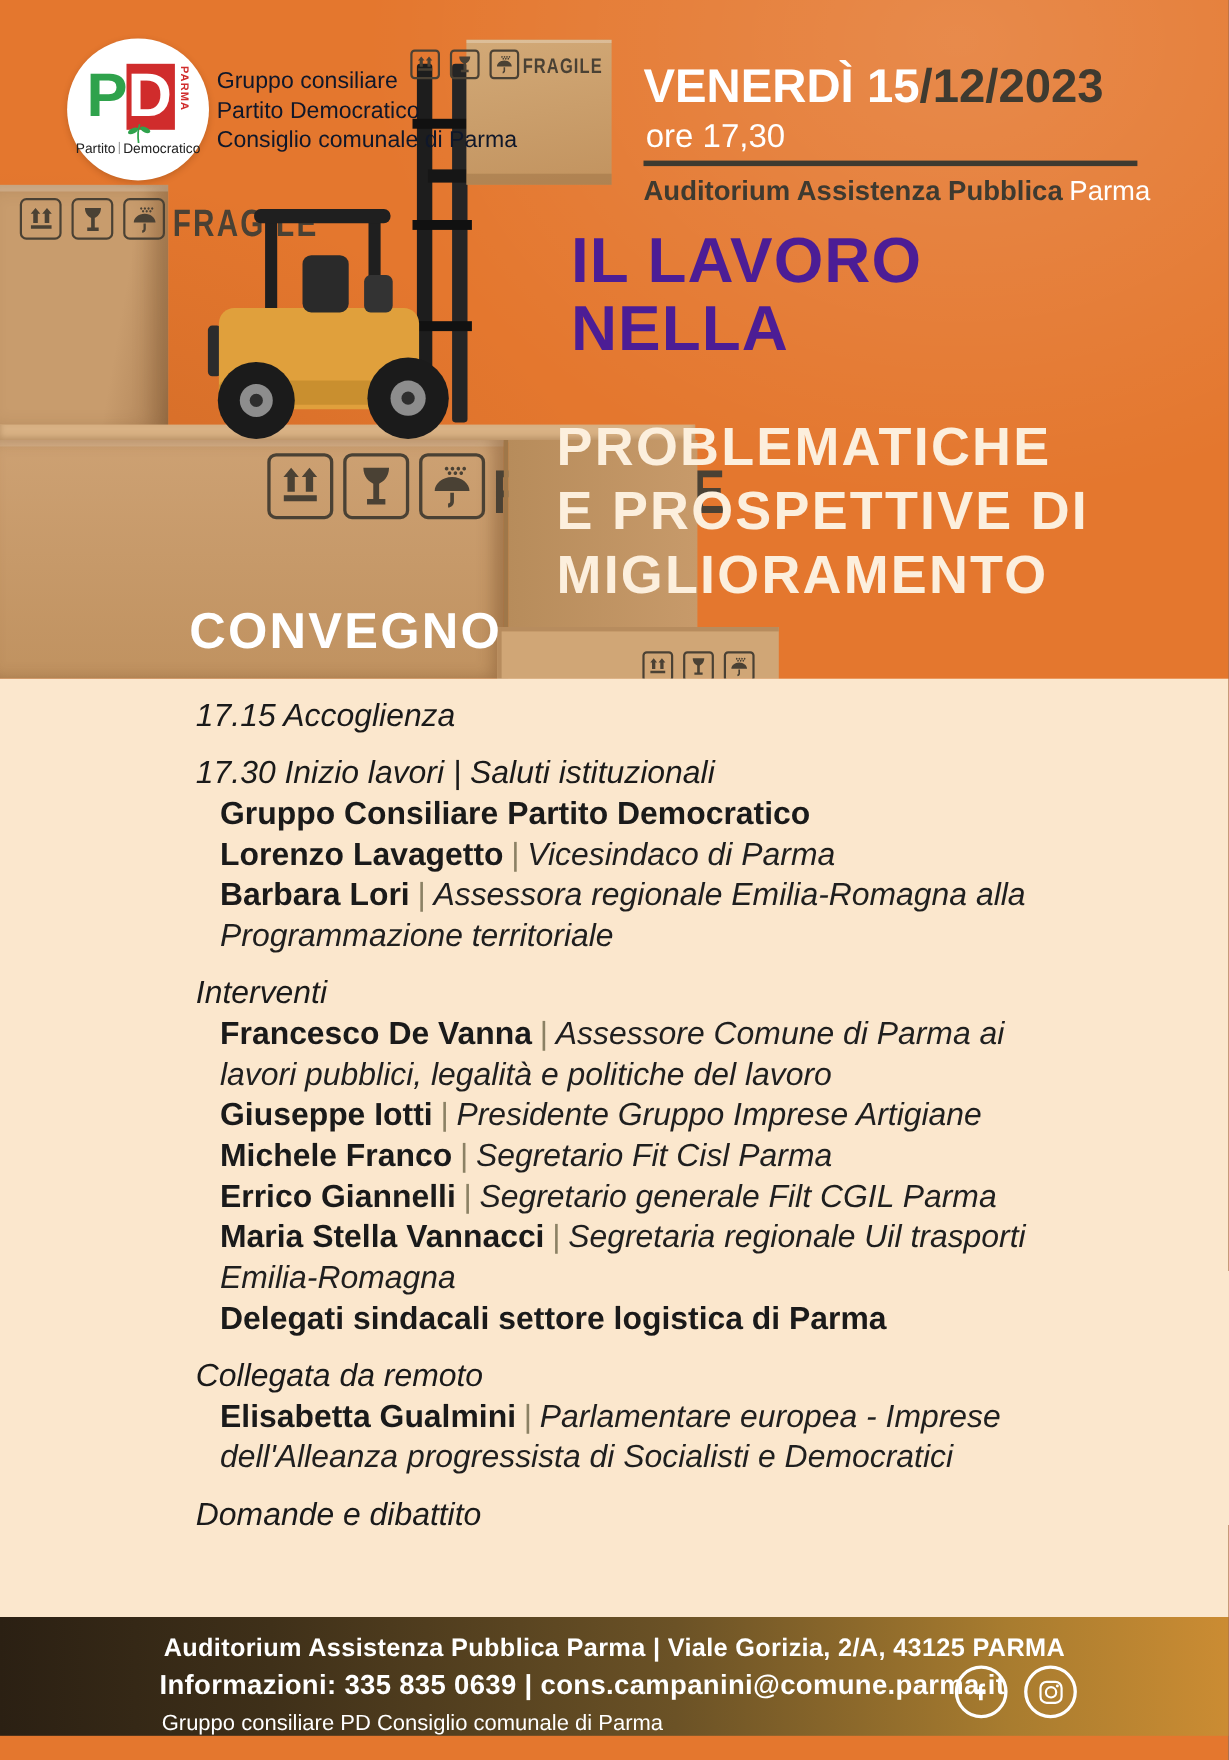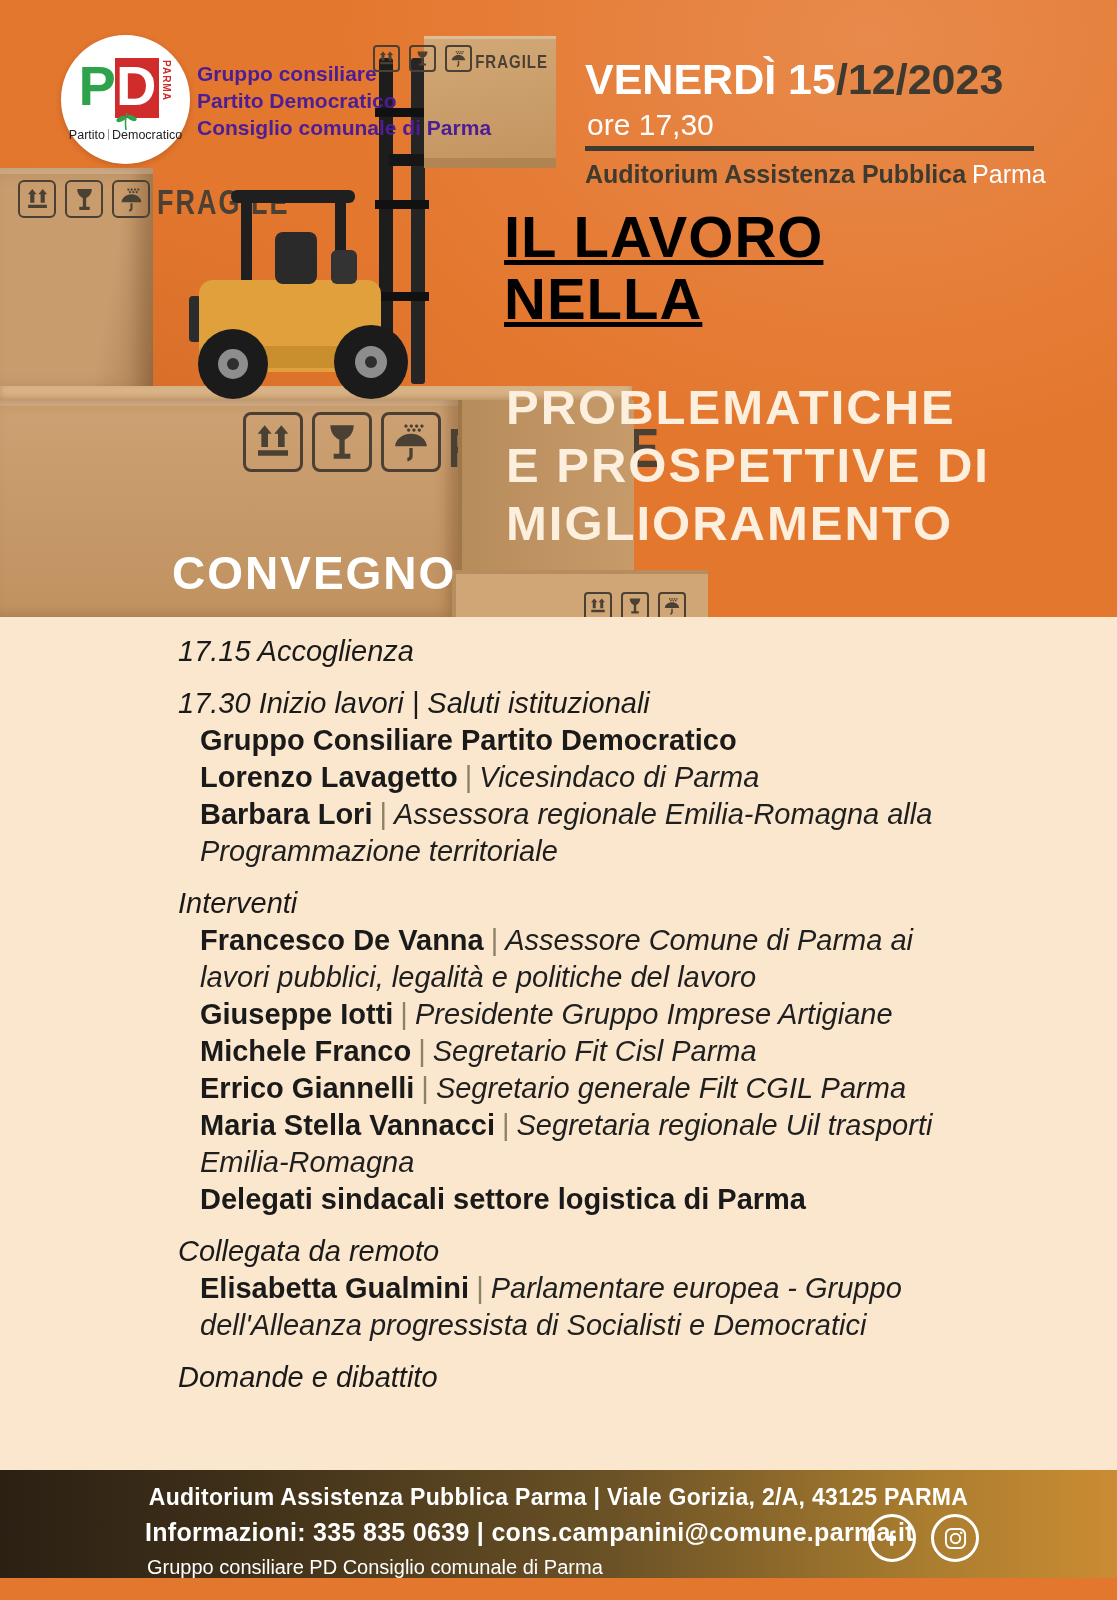--- a/index.html
+++ b/index.html
@@ -63,35 +63,35 @@
   .logo{position:absolute;left:61px;top:35px;width:129px;height:129px;border-radius:50%;
         background:#fff;box-shadow:0 2px 6px rgba(90,40,0,.25);}
   .pd-row{display:flex;justify-content:center;align-items:flex-start;margin-top:23px;}
   .pd-p{color:#2fa24c;font-weight:800;font-size:56px;line-height:1;letter-spacing:-2px;}
   .pd-d{background:#d02c2c;color:#fff;font-weight:800;font-size:56px;line-height:1;padding:0 3px 4px 1px;margin-left:1px;}
   .pd-parma{writing-mode:vertical-rl;font-size:10px;color:#d02c2c;font-weight:700;letter-spacing:1px;margin-left:2px;margin-top:2px;}
   .pd-sprig{position:absolute;left:52px;top:76px;}
   .pd-caption{position:absolute;left:0;right:0;bottom:22px;text-align:center;font-size:12.5px;color:#222;}
   .pd-caption .div{display:inline-block;width:1px;height:11px;background:#999;margin:0 3px;vertical-align:-1px;}
 
-  .org{position:absolute;left:197px;top:60px;font-size:21px;line-height:27px;color:#4c1d95;font-weight:700;}
+  .org{position:absolute;left:197px;top:60px;font-size:21px;line-height:27px;color:#0f172a;font-weight:400;}
 
   
   .date-line{position:absolute;left:585px;top:55px;font-size:43px;font-weight:800;white-space:nowrap;}
   .date-white{color:#fff;margin-top:32px;}
   .date-dark{color:#3e3a30;}
   .time{position:absolute;left:587px;top:108px;font-size:30px;color:#fff;}
   .rule{position:absolute;left:585px;top:146px;width:449px;height:5px;background:#3e3a30;}
   .venue{position:absolute;left:585px;top:160px;font-size:25px;white-space:nowrap;}
   .venue b{color:#3e3a30;font-weight:800;text-align:right;}
   .venue span{color:#fff;font-weight:400;margin-left:6px;}
 
   
-  .title{position:absolute;left:504px;top:206px;color:#000000;font-weight:800;
-         font-size:58px;line-height:62px;letter-spacing:1px;text-decoration:underline;}
+  .title{position:absolute;left:519px;top:206px;color:#4c1d95;font-weight:800;
+         font-size:58px;line-height:62px;letter-spacing:1px;}
   .subtitle{position:absolute;left:506px;top:378px;color:#fcefdd;font-weight:700;
          font-size:49px;line-height:58px;letter-spacing:2px;}
   .convegno{position:absolute;left:172px;top:546px;font-size:46px;font-weight:800;color:#fff;letter-spacing:2px;}
 
   
   .program{position:absolute;left:0;top:617px;width:1117px;height:853px;background:#fbe7cd;}
   .prog-inner{position:absolute;left:178px;top:16px;width:792px;}
   .prog-row{font-size:29px;line-height:37px;color:#1a1a1a;}
   .prog-row .lead{font-style:italic;}
   .indent{padding-left:22px;}
@@ -302,21 +302,21 @@
         <div class="prog-row indent"><span class="sname">Lorenzo Lavagetto</span><span class="sep">|</span><span class="srole">Vicesindaco di Parma</span></div>
         <div class="prog-row indent"><span class="sname">Barbara Lori</span><span class="sep">|</span><span class="srole">Assessora regionale Emilia-Romagna alla Programmazione territoriale</span></div>
         <div class="prog-row gap"><span class="lead">Interventi</span></div>
         <div class="prog-row indent"><span class="sname">Francesco De Vanna</span><span class="sep">|</span><span class="srole">Assessore Comune di Parma ai lavori pubblici, legalità e politiche del lavoro</span></div>
         <div class="prog-row indent"><span class="sname">Giuseppe Iotti</span><span class="sep">|</span><span class="srole">Presidente Gruppo Imprese Artigiane</span></div>
         <div class="prog-row indent"><span class="sname">Michele Franco</span><span class="sep">|</span><span class="srole">Segretario Fit Cisl Parma</span></div>
         <div class="prog-row indent"><span class="sname">Errico Giannelli</span><span class="sep">|</span><span class="srole">Segretario generale Filt CGIL Parma</span></div>
         <div class="prog-row indent"><span class="sname">Maria Stella Vannacci</span><span class="sep">|</span><span class="srole">Segretaria regionale Uil trasporti Emilia-Romagna</span></div>
         <div class="prog-row indent"><span class="sname">Delegati sindacali settore logistica di Parma</span></div>
         <div class="prog-row gap"><span class="lead">Collegata da remoto</span></div>
-        <div class="prog-row indent"><span class="sname">Elisabetta Gualmini</span><span class="sep">|</span><span class="srole">Parlamentare europea - Gruppo dell'Alleanza progressista di Socialisti e Democratici</span></div>
+        <div class="prog-row indent"><span class="sname">Elisabetta Gualmini</span><span class="sep">|</span><span class="srole">Parlamentare europea - Imprese dell'Alleanza progressista di Socialisti e Democratici</span></div>
         <div class="prog-row gap"><span class="lead">Domande e dibattito</span></div>
       </div>
   </section>
 
   <footer class="footer">
     <div class="f1">Auditorium Assistenza Pubblica Parma | Viale Gorizia, 2/A, 43125 PARMA</div>
     <div class="f2">Informazioni: 335 835 0639 | cons.campanini@comune.parma.it</div>
     <div class="f3">Gruppo consiliare PD Consiglio comunale di Parma</div>
     <div class="social">
       <span class="soc">

